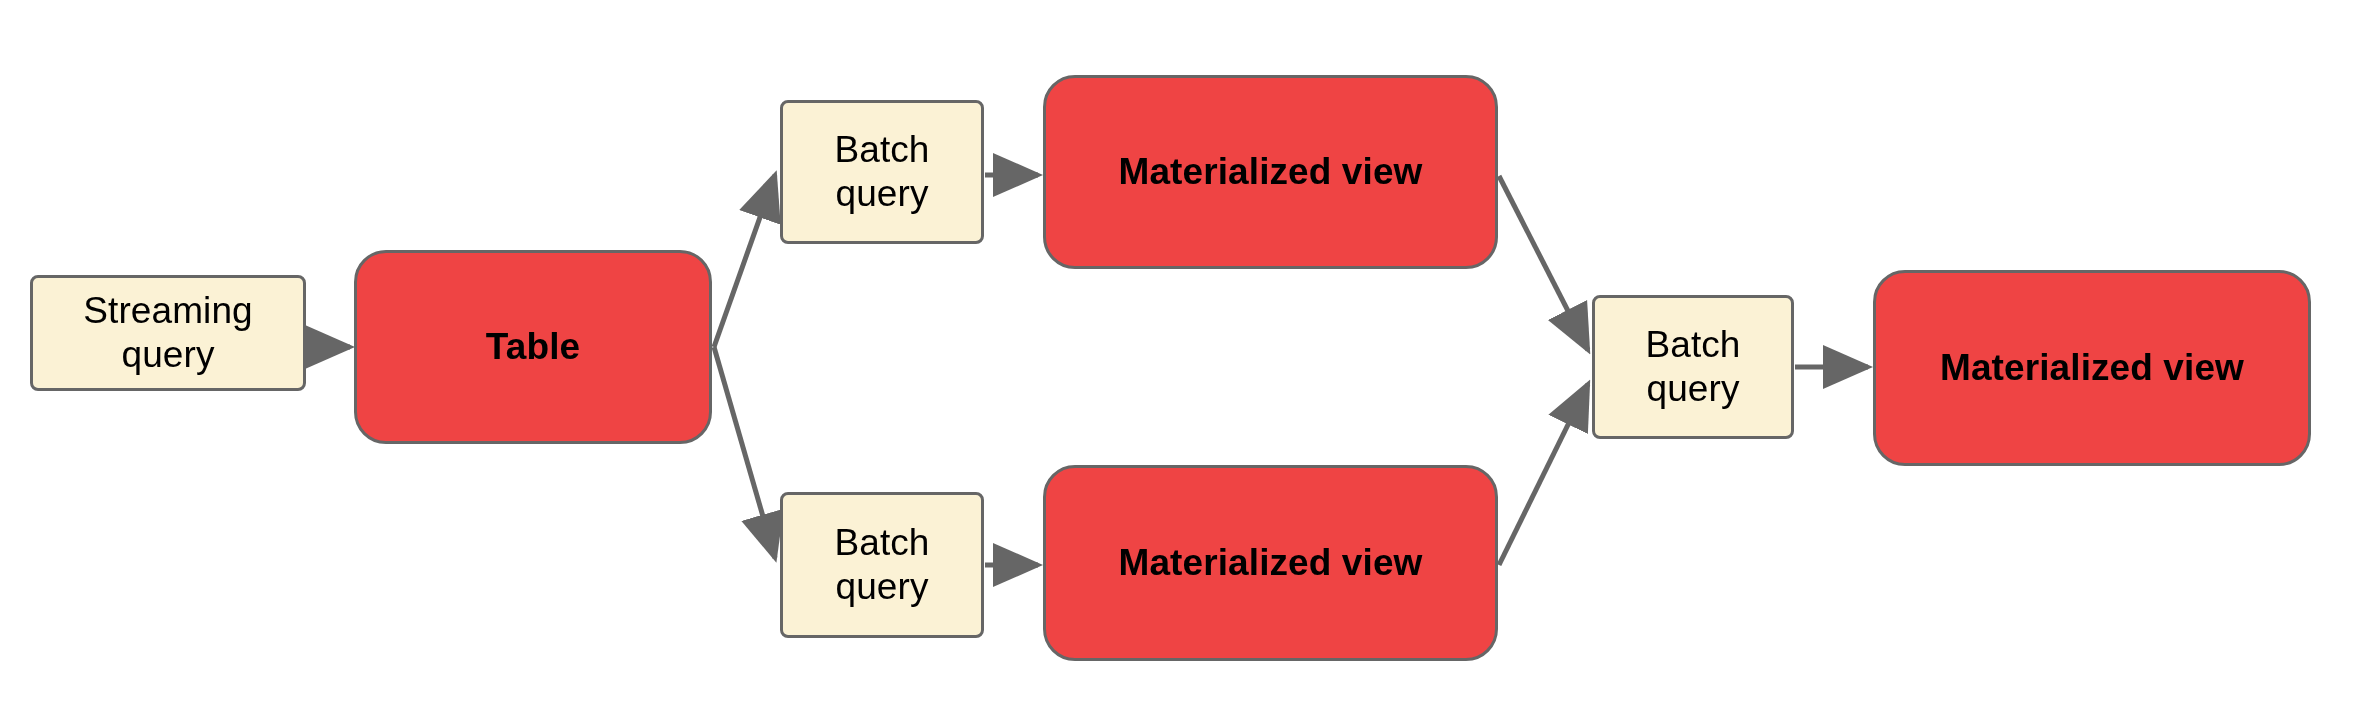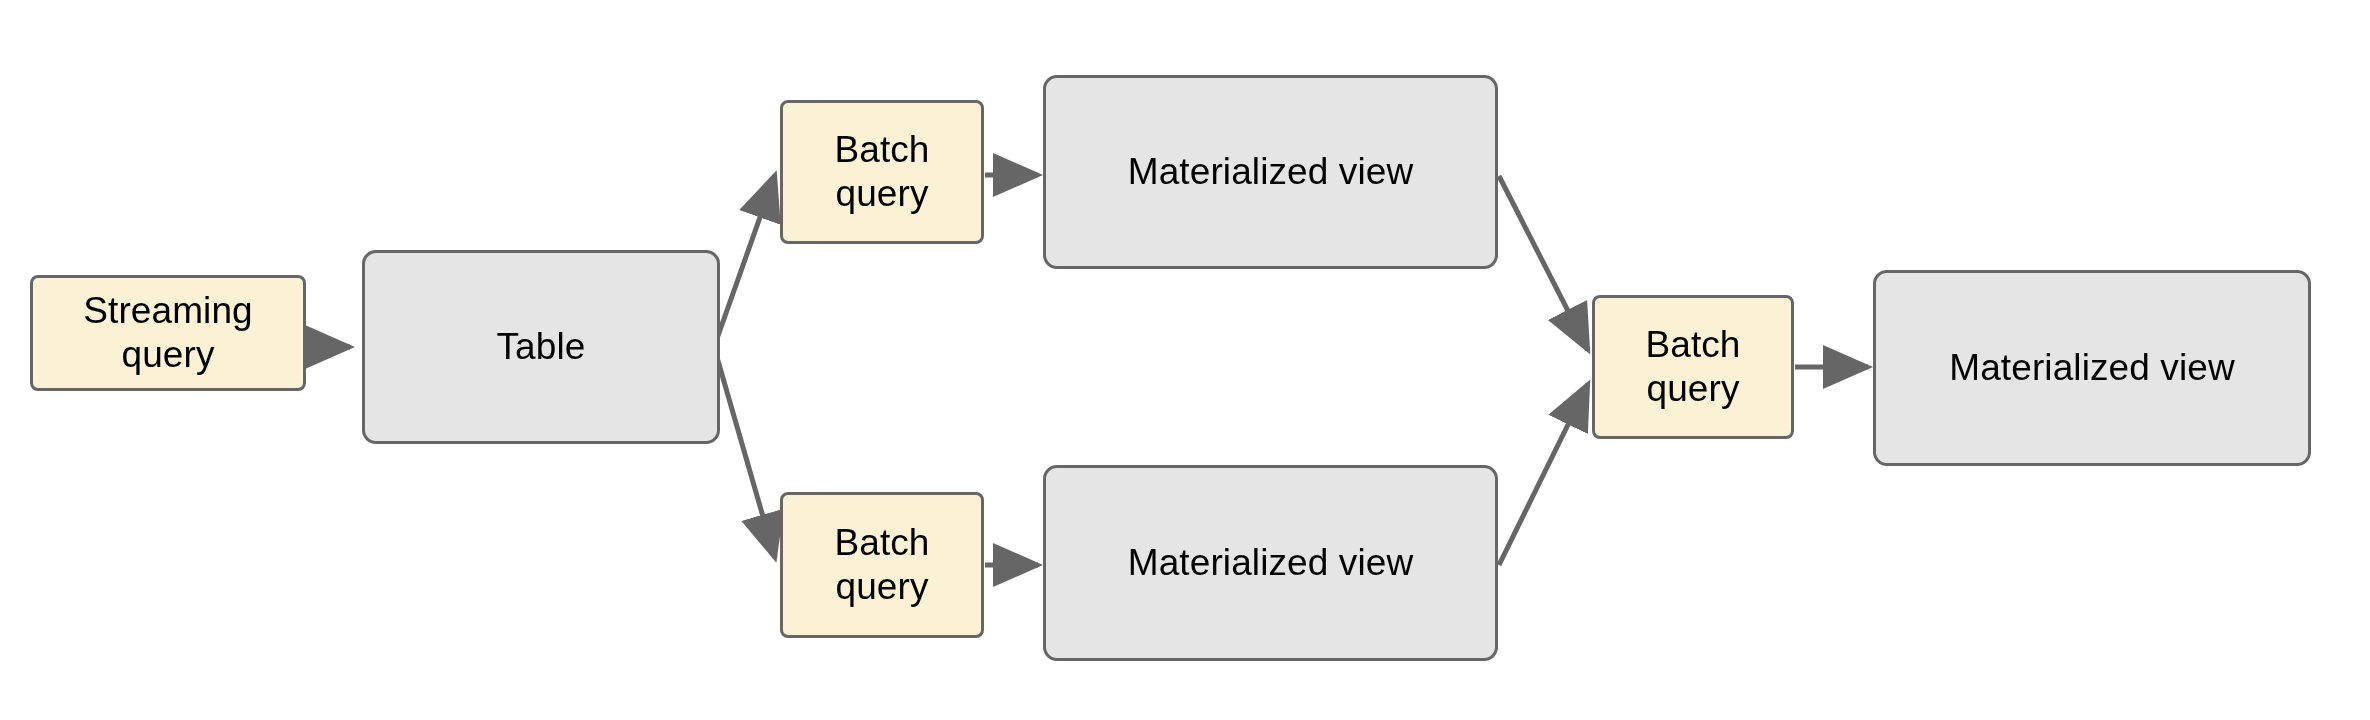--- a/index.html
+++ b/index.html
@@ -39,33 +39,34 @@
     letter-spacing: 0.1px;
     border: 3px solid #666666;
     z-index: 2;
   }
   .node-yellow {
     background: #fbf2d5;
     border-color: #666666;
     border-radius: 8px;
   }
   .node-green {
-    background: #e5e5e5;
+    background: #ef4444;
     border-color: #666666;
-    border-radius: 14px;
+    border-radius: 32px;
+    font-weight: bold;
   }
   .node-label {
     display: block;
     white-space: pre-line;
     padding: 0 8px;
   }
 
   
   #node-streaming-query { left: 30px;   top: 275px; width: 276px; height: 116px; }
-  #node-table           { left: 362px;  top: 250px; width: 358px; height: 194px; }
+  #node-table           { left: 354px;  top: 250px; width: 358px; height: 194px; }
   #node-batch-query-top { left: 780px;  top: 100px; width: 204px; height: 144px; }
   #node-mv-top          { left: 1043px; top: 75px;  width: 455px; height: 194px; }
   #node-batch-query-bot { left: 780px;  top: 492px; width: 204px; height: 146px; }
   #node-mv-bot          { left: 1043px; top: 465px; width: 455px; height: 196px; }
   #node-batch-query-mid { left: 1592px; top: 295px; width: 202px; height: 144px; }
   #node-mv-right        { left: 1873px; top: 270px; width: 438px; height: 196px; }
 </style>
 </head>
 <body>
 

